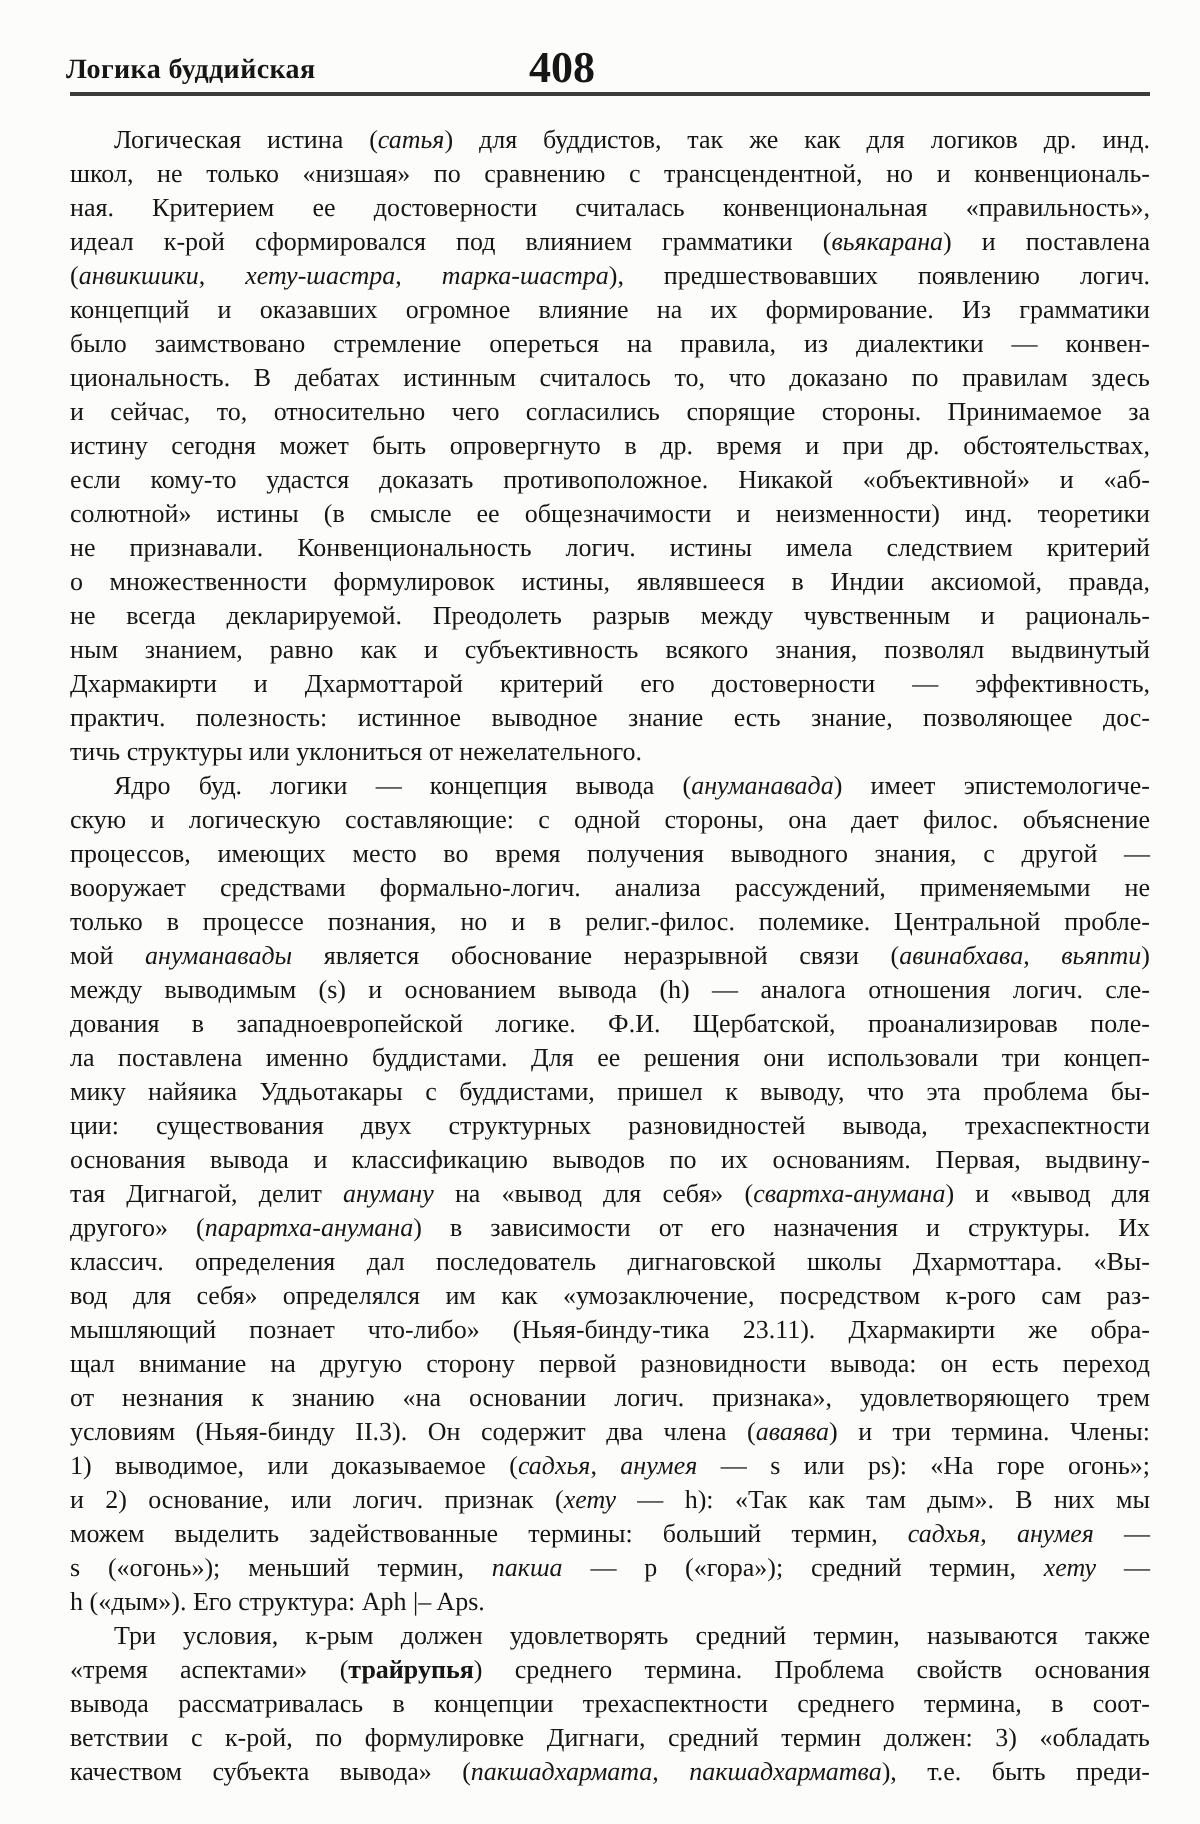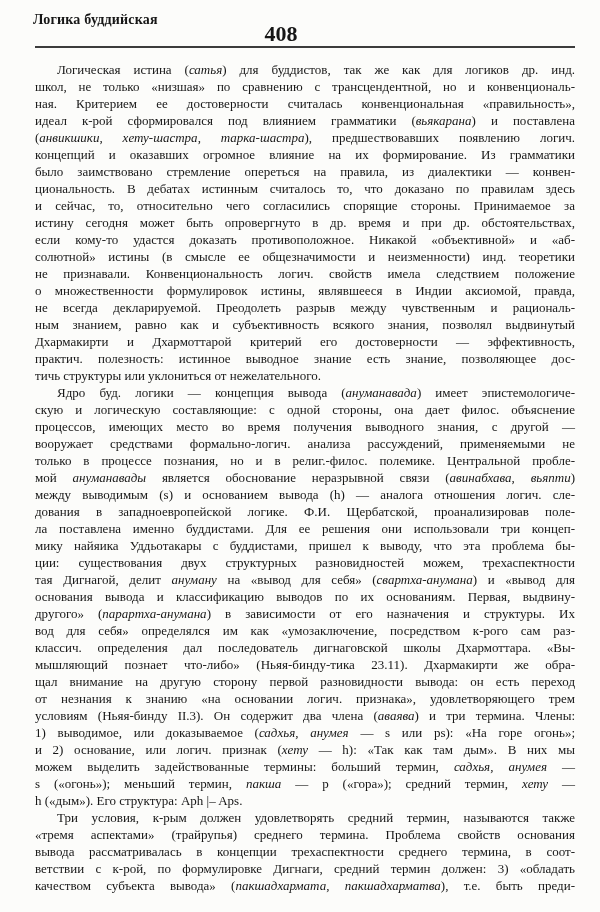--- a/index.html
+++ b/index.html
@@ -15,21 +15,21 @@
   .page-inner {
     margin: 0 25px 0 35px; 
   }
   .page-head {
     position: relative;
     height: 46px;
     border-bottom: 2px solid #3c3c3c;
   }
   .section-title {
     position: absolute;
-    left: -2px; bottom: 18px;
+    left: -2px; bottom: 2px;
     font-weight: bold;
     font-size: 14px;
     letter-spacing: 0.2px;
     white-space: nowrap;
   }
   .page-number {
     position: absolute;
     left: 0; right: 48px; bottom: -1px;
     text-align: center;
     font-size: 22px;
@@ -42,21 +42,21 @@
   .para { margin: 0; padding: 0; }
   .line {
     height: 17px;
     line-height: 17px;
     text-align: justify;
     text-align-last: justify;
   }
   .line.noj { text-align-last: left; }
   .line.indent { text-indent: 22px; }
   .i { font-style: italic; }
-  .b { font-weight: normal; }
+  .b { font-weight: bold; }
 </style>
 </head>
 <body>
 
 <div class="page-inner">
   <div class="page-head">
     <span class="section-title">Логика буддийская</span>
     <span class="page-number">408</span>
   </div>
   <div class="text-block" id="text-block">
@@ -66,45 +66,45 @@
         <div class="line"><span class="">ная. Критерием ее достоверности считалась конвенциональная «правильность»,</span></div>
         <div class="line"><span class="">идеал к-рой сформировался под влиянием грамматики (</span><span class="i">вьякарана</span><span class="">) и поставлена</span></div>
         <div class="line"><span class="">(</span><span class="i">анвикшики</span><span class="">, </span><span class="i">хету-шастра</span><span class="">, </span><span class="i">тарка-шастра</span><span class="">), предшествовавших появлению логич.</span></div>
         <div class="line"><span class="">концепций и оказавших огромное влияние на их формирование. Из грамматики</span></div>
         <div class="line"><span class="">было заимствовано стремление опереться на правила, из диалектики — конвен-</span></div>
         <div class="line"><span class="">циональность. В дебатах истинным считалось то, что доказано по правилам здесь</span></div>
         <div class="line"><span class="">и сейчас, то, относительно чего согласились спорящие стороны. Принимаемое за</span></div>
         <div class="line"><span class="">истину сегодня может быть опровергнуто в др. время и при др. обстоятельствах,</span></div>
         <div class="line"><span class="">если кому-то удастся доказать противоположное. Никакой «объективной» и «аб-</span></div>
         <div class="line"><span class="">солютной» истины (в смысле ее общезначимости и неизменности) инд. теоретики</span></div>
-        <div class="line"><span class="">не признавали. Конвенциональность логич. свойств имела следствием положение</span></div>
+        <div class="line"><span class="">не признавали. Конвенциональность логич. истины имела следствием критерий</span></div>
         <div class="line"><span class="">о множественности формулировок истины, являвшееся в Индии аксиомой, правда,</span></div>
         <div class="line"><span class="">не всегда декларируемой. Преодолеть разрыв между чувственным и рациональ-</span></div>
         <div class="line"><span class="">ным знанием, равно как и субъективность всякого знания, позволял выдвинутый</span></div>
         <div class="line"><span class="">Дхармакирти и Дхармоттарой критерий его достоверности — эффективность,</span></div>
         <div class="line"><span class="">практич. полезность: истинное выводное знание есть знание, позволяющее дос-</span></div>
         <div class="line noj"><span class="">тичь структуры или уклониться от нежелательного.</span></div>
       </div>
       <div class="para">
         <div class="line indent"><span class="">Ядро буд. логики — концепция вывода (</span><span class="i">ануманавада</span><span class="">) имеет эпистемологиче-</span></div>
         <div class="line"><span class="">скую и логическую составляющие: с одной стороны, она дает филос. объяснение</span></div>
         <div class="line"><span class="">процессов, имеющих место во время получения выводного знания, с другой —</span></div>
         <div class="line"><span class="">вооружает средствами формально-логич. анализа рассуждений, применяемыми не</span></div>
         <div class="line"><span class="">только в процессе познания, но и в религ.-филос. полемике. Центральной пробле-</span></div>
         <div class="line"><span class="">мой </span><span class="i">ануманавады</span><span class=""> является обоснование неразрывной связи (</span><span class="i">авинабхава</span><span class="">, </span><span class="i">вьяпти</span><span class="">)</span></div>
         <div class="line"><span class="">между выводимым (s) и основанием вывода (h) — аналога отношения логич. сле-</span></div>
         <div class="line"><span class="">дования в западноевропейской логике. Ф.И. Щербатской, проанализировав поле-</span></div>
         <div class="line"><span class="">ла поставлена именно буддистами. Для ее решения они использовали три концеп-</span></div>
         <div class="line"><span class="">мику найяика Уддьотакары с буддистами, пришел к выводу, что эта проблема бы-</span></div>
-        <div class="line"><span class="">ции: существования двух структурных разновидностей можем, трехаспектности</span></div>
+        <div class="line"><span class="">ции: существования двух структурных разновидностей вывода, трехаспектности</span></div>
+        <div class="line"><span class="">основания вывода и классификацию выводов по их основаниям. Первая, выдвину-</span></div>
         <div class="line"><span class="">тая Дигнагой, делит </span><span class="i">ануману</span><span class=""> на «вывод для себя» (</span><span class="i">свартха-анумана</span><span class="">) и «вывод для</span></div>
-        <div class="line"><span class="">основания вывода и классификацию выводов по их основаниям. Первая, выдвину-</span></div>
         <div class="line"><span class="">другого» (</span><span class="i">парартха-анумана</span><span class="">) в зависимости от его назначения и структуры. Их</span></div>
+        <div class="line"><span class="">классич. определения дал последователь дигнаговской школы Дхармоттара. «Вы-</span></div>
         <div class="line"><span class="">вод для себя» определялся им как «умозаключение, посредством к-рого сам раз-</span></div>
-        <div class="line"><span class="">классич. определения дал последователь дигнаговской школы Дхармоттара. «Вы-</span></div>
         <div class="line"><span class="">мышляющий познает что-либо» (Ньяя-бинду-тика 23.11). Дхармакирти же обра-</span></div>
         <div class="line"><span class="">щал внимание на другую сторону первой разновидности вывода: он есть переход</span></div>
         <div class="line"><span class="">от незнания к знанию «на основании логич. признака», удовлетворяющего трем</span></div>
         <div class="line"><span class="">условиям (Ньяя-бинду II.3). Он содержит два члена (</span><span class="i">аваява</span><span class="">) и три термина. Члены:</span></div>
         <div class="line"><span class="">1) выводимое, или доказываемое (</span><span class="i">садхья</span><span class="">, </span><span class="i">анумея</span><span class=""> — s или ps): «На горе огонь»;</span></div>
         <div class="line"><span class="">и 2) основание, или логич. признак (</span><span class="i">хету</span><span class=""> — h): «Так как там дым». В них мы</span></div>
         <div class="line"><span class="">можем выделить задействованные термины: больший термин, </span><span class="i">садхья</span><span class="">, </span><span class="i">анумея</span><span class=""> —</span></div>
         <div class="line"><span class="">s («огонь»); меньший термин, </span><span class="i">пакша</span><span class=""> — p («гора»); средний термин, </span><span class="i">хету</span><span class=""> —</span></div>
         <div class="line noj"><span class="">h («дым»). Его структура: Aph |– Aps.</span></div>
       </div>

